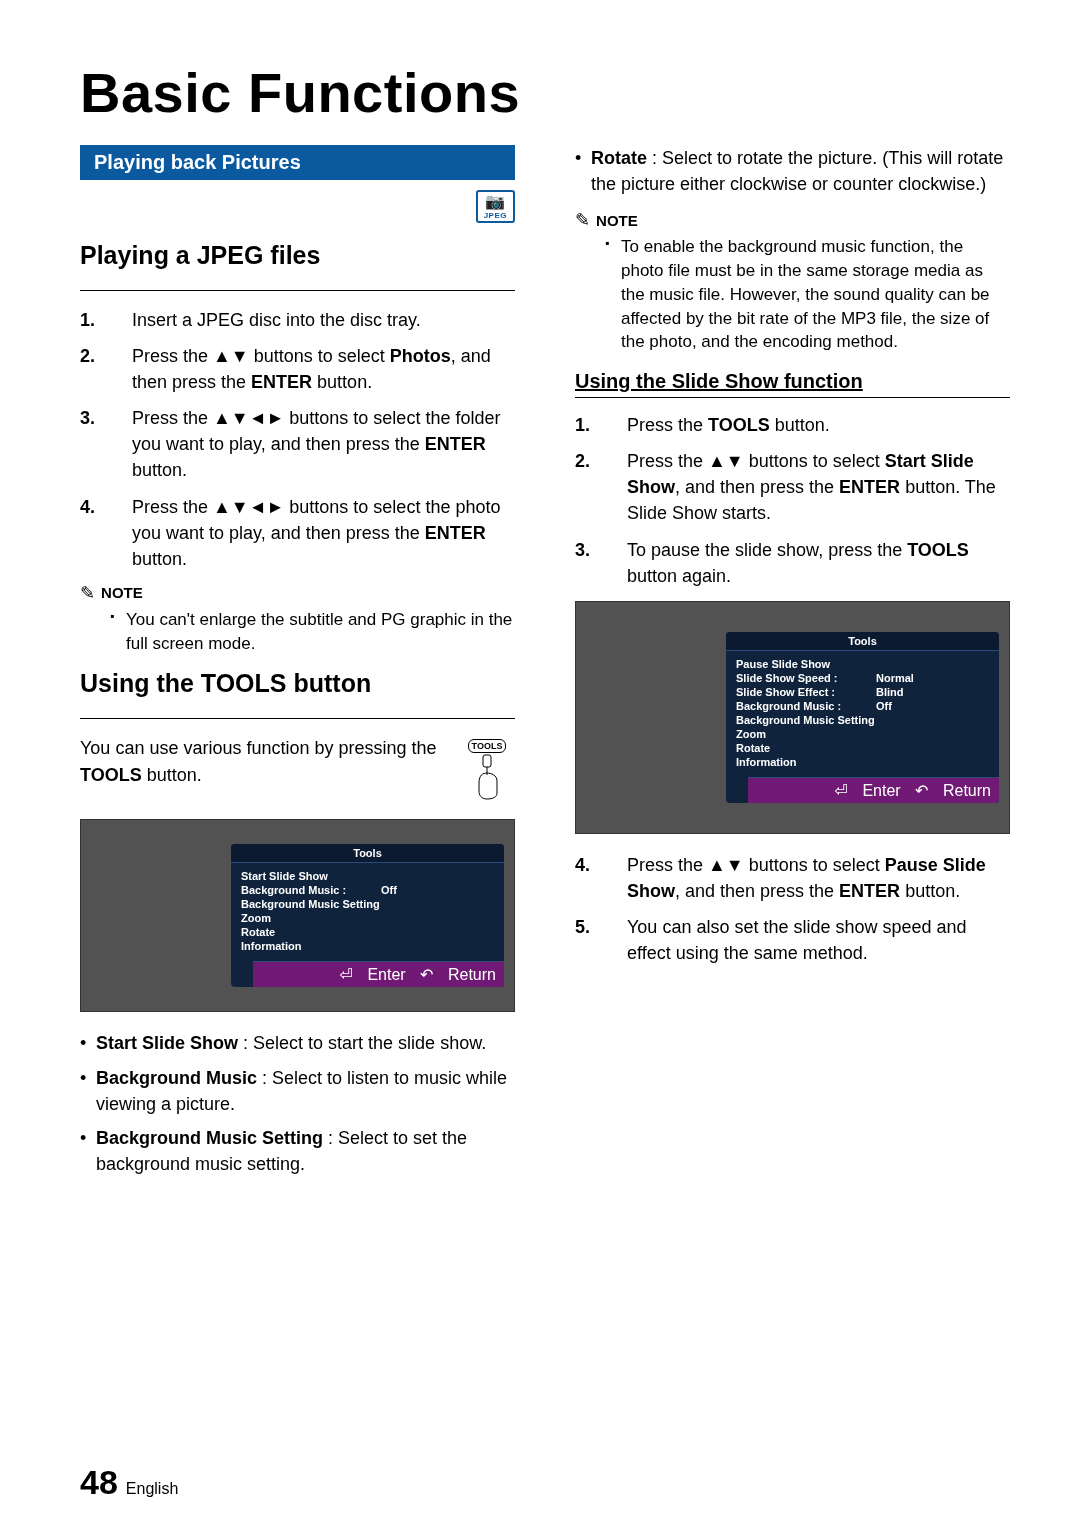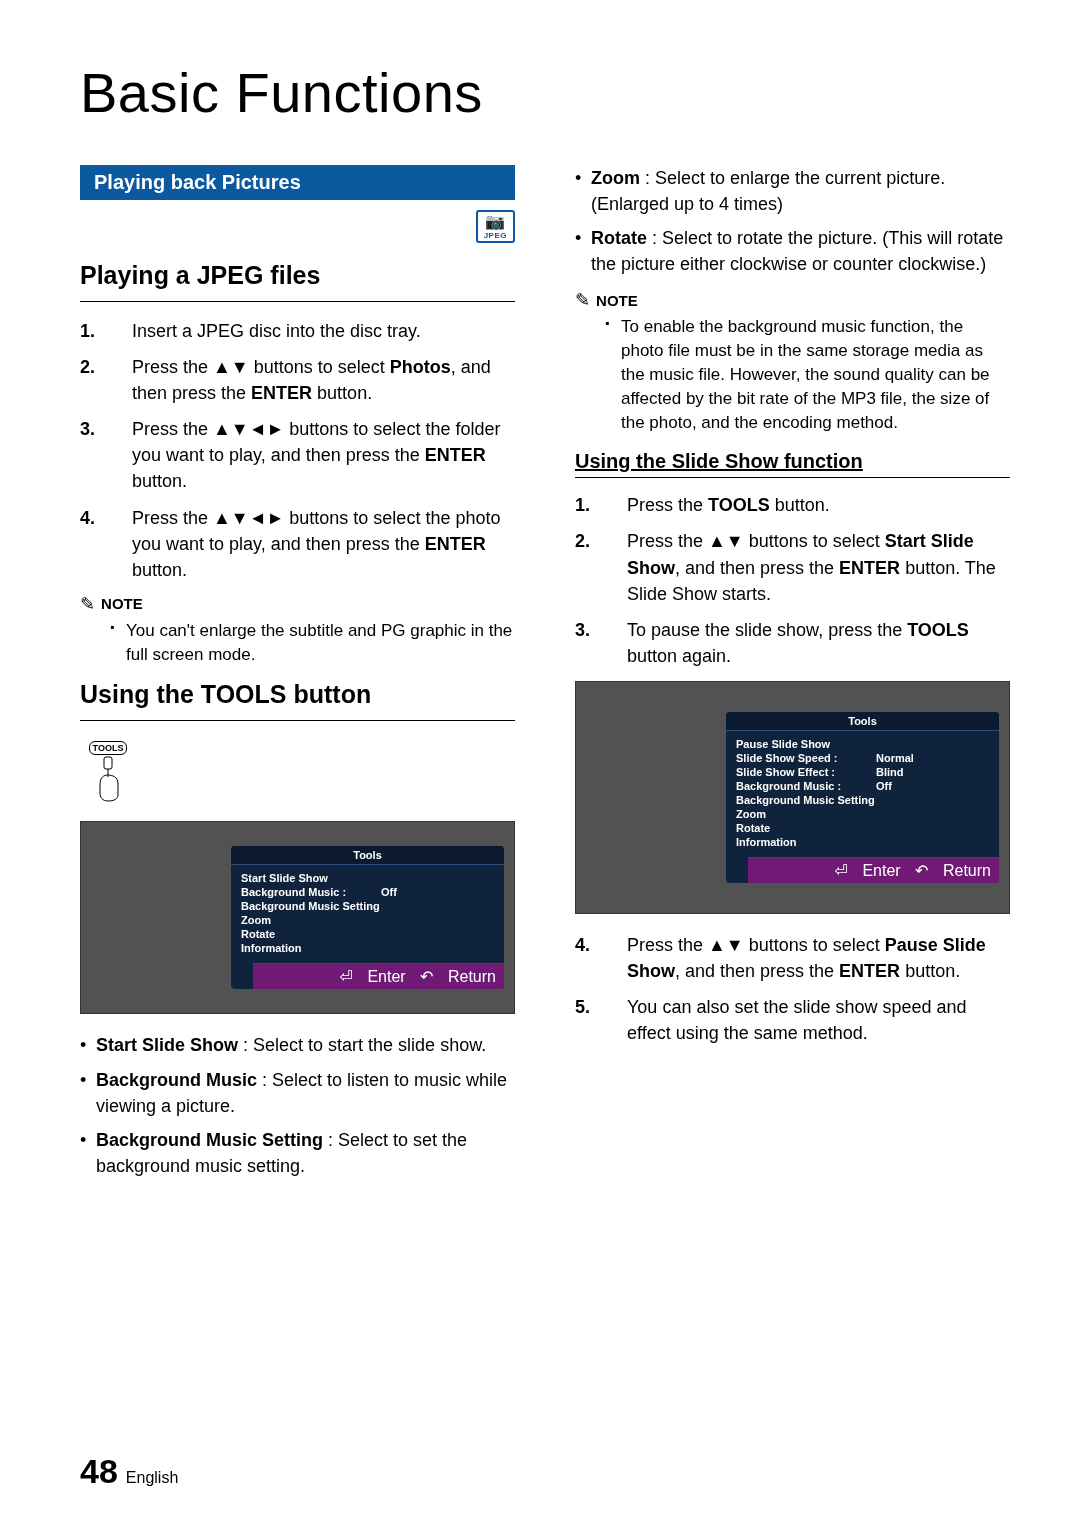--- a/index.html
+++ b/index.html
@@ -7,23 +7,23 @@
     background: #fff;
     font-family: Arial, Helvetica, sans-serif;
     color: #000;
     width: 1080px;
     height: 1532px;
     position: relative;
     padding: 60px 70px 40px 80px;
   }
   .title {
     font-size: 56px;
-    font-weight: 400;
+    font-weight: 700;
     letter-spacing: 0.5px;
-    margin-bottom: 40px;
+    margin-bottom: 20px;
     font-family: "Helvetica Neue", Arial, sans-serif;
   }
   .cols { display: flex; gap: 60px; }
   .col { flex: 1; min-width: 0; }
   .banner {
     background: #0b5aa0;
     color: #fff;
     font-weight: bold;
     font-size: 20px;
     padding: 6px 14px;
@@ -42,21 +42,21 @@
     font-size: 10px;
     line-height: 1;
     text-align:center;
   }
   .jpeg-badge-box .cam { font-size: 16px; line-height: 1; }
   .jpeg-badge-box .lb { font-size:8px; font-weight:bold; letter-spacing:0.5px;}
   h2.sec {
     font-size: 25px;
     font-weight: bold;
     border-bottom: 1px solid #000;
-    padding-bottom: 11px;
+    padding-bottom: 20px;
     margin: 10px 0 16px 0;
   }
   ol.steps { list-style: none; padding-left: 0; margin: 0 0 12px 0; }
   ol.steps > li {
     display: flex;
     font-size: 18px;
     line-height: 1.45;
     margin-bottom: 10px;
   }
   ol.steps > li .num {
@@ -155,21 +155,21 @@
     font-size: 16px;
     padding: 3px 8px;
     border-top: 1px solid #2a4a7a;
     margin-left: 22px;
   }
   .tv-foot span { margin-left: 10px; }
 
   .footer {
     position: absolute;
     left: 80px;
-    bottom: 41px;
+    bottom: 30px;
     display: flex;
     align-items: baseline;
     gap: 8px;
     margin-top: 20px;
   }
   .footer .pg { font-size: 34px; font-weight: bold; }
   .footer .lang { font-size: 16px; }
 
   .arrows { font-family: Arial, sans-serif; margin-left: 24px; }
 </style>
@@ -216,20 +216,21 @@
       <span class="note-icon">✎</span>
       <span class="note-label">NOTE</span>
     </div>
     <ul class="note-body" id="note-left">
         <li>You can't enlarge the subtitle and PG graphic in the full screen mode.</li>
       </ul>
 
     <h2 class="sec">Using the TOOLS button</h2>
 
     <div class="tools-row">
+      <div class="para" id="tools-para">You can use various function by pressing the <b>TOOLS</b> button.</div>
       <div class="tools-btn">
         <span class="cap">TOOLS</span>
         <svg width="40" height="48" viewBox="0 0 40 48">
           <rect x="16" y="2" width="8" height="12" rx="2" fill="none" stroke="#000" stroke-width="1"></rect>
           <path d="M12 30 C12 22 16 20 20 20 C24 20 30 22 30 28 L30 40 C30 44 26 46 20 46 C14 46 12 42 12 38 Z" fill="none" stroke="#000" stroke-width="1"></path>
           <line x1="20" y1="14" x2="20" y2="22" stroke="#000" stroke-width="1"></line>
         </svg>
       </div>
     </div>
 
@@ -273,21 +274,20 @@
         <li><b>Start Slide Show</b> : Select to start the slide show.</li>
         <li><b>Background Music</b> : Select to listen to music while viewing a picture.</li>
         <li><b>Background Music Setting</b> : Select to set the background music setting.</li>
       </ul>
 
   </div>
 
   <div class="col">
 
     <ul class="bullets" style="margin-top:0" id="bullets-right-top">
-        <li><b>Zoom</b> : Select to enlarge the current picture. (Enlarged up to 4 times)</li>
         <li><b>Rotate</b> : Select to rotate the picture. (This will rotate the picture either clockwise or counter clockwise.)</li>
       </ul>
 
     <div class="note-head">
       <span class="note-icon">✎</span>
       <span class="note-label">NOTE</span>
     </div>
     <ul class="note-body" id="note-right">
         <li>To enable the background music function, the photo file must be in the same storage media as the music file. However, the sound quality can be affected by the bit rate of the MP3 file, the size of the photo, and the encoding method.</li>
       </ul>

